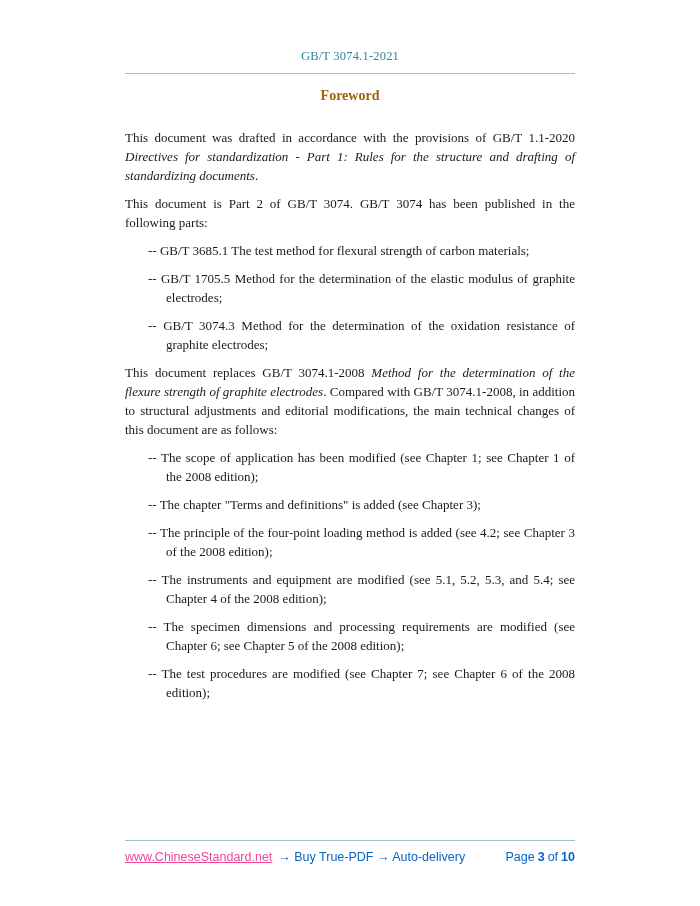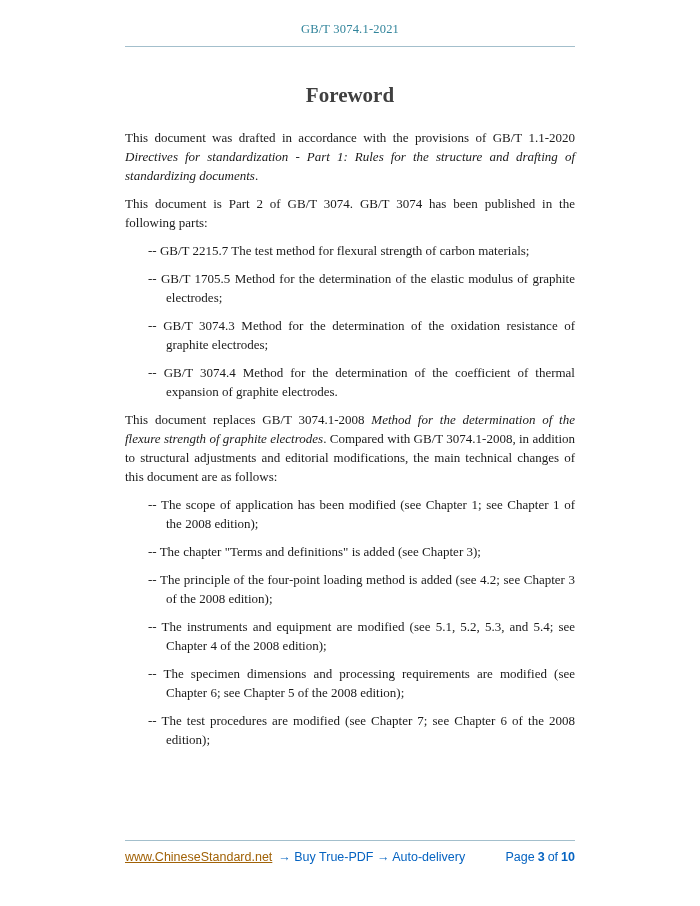--- a/index.html
+++ b/index.html
@@ -14,45 +14,45 @@
     width: 700px; height: 906px;
     background: #ffffff;
     overflow: hidden;
   }
   
   .header {
     position: absolute;
     top: 0; left: 125px; width: 450px;
   }
   .doc-number {
-    padding-top: 22px;
+    padding-top: 49px;
     text-align: center;
     font-size: 12.5px;
     color: #31849b;
     letter-spacing: 0.2px;
   }
   .rule {
     border: none;
     border-top: 1px solid #a3bfcc;
     height: 0;
   }
   .header .rule { margin-top: 9px; }
   
   .content {
     position: absolute;
     top: 84px; left: 125px; width: 450px;
     font-size: 13px;
     line-height: 19px;
   }
   .section-title {
     text-align: center;
-    font-size: 21px;
+    font-size: 14px;
     font-weight: bold;
     margin: 2px 0 23px 0;
-    color: #404040;
+    color: #a16207;
   }
   .para {
     text-align: justify;
     margin-bottom: 9px;
   }
   .para:last-child { margin-bottom: 0; }
   .italic { font-style: italic; }
   .list-item {
     text-align: justify;
     margin: 0 0 9px 23px;
@@ -68,21 +68,21 @@
   .footer .rule { margin-bottom: 9px; }
   .footer-row {
     display: flex;
     justify-content: space-between;
     align-items: baseline;
     font-size: 12.5px;
     color: #0563c1;
   }
   .footer-left { white-space: nowrap; }
   .site-link {
-    color: #a16207;
+    color: #ec4899;
     text-decoration: underline;
     cursor: pointer;
   }
   .tagline { margin-left: 6px; }
   .footer-right { white-space: nowrap; }
   .footer-right .pg-num { font-weight: bold; }
   .footer-right span { margin-left: 3px; }
   .footer-right span:first-child { margin-left: 12px; }
 </style>
 </head>
@@ -96,24 +96,23 @@
   </div>
 
   <div class="content">
     <h1 class="section-title">Foreword</h1>
 
     <p class="para"><span>This document was drafted in accordance with the provisions of GB/T 1.1-2020 </span><span class="italic">Directives for standardization - Part 1: Rules for the structure and drafting of standardizing documents</span><span>.</span></p>
 
     <p class="para">This document is Part 2 of GB/T 3074. GB/T 3074 has been published in the following parts:</p>
 
     <div class="list">
-      <p class="list-item">-- GB/T 2215.7 The test method for flexural strength of carbon materials;</p>
+      <p class="list-item">-- GB/T 3685.1 The test method for flexural strength of carbon materials;</p>
       <p class="list-item">-- GB/T 1705.5 Method for the determination of the elastic modulus of graphite electrodes;</p>
       <p class="list-item">-- GB/T 3074.3 Method for the determination of the oxidation resistance of graphite electrodes;</p>
-      <p class="list-item">-- GB/T 3074.4 Method for the determination of the coefficient of thermal expansion of graphite electrodes.</p>
     </div>
 
     <p class="para"><span>This document replaces GB/T 3074.1-2008 </span><span class="italic">Method for the determination of the flexure strength of graphite electrodes</span><span>. Compared with GB/T 3074.1-2008, in addition to structural adjustments and editorial modifications, the main technical changes of this document are as follows:</span></p>
 
     <div class="list">
       <p class="list-item">-- The scope of application has been modified (see Chapter 1; see Chapter 1 of the 2008 edition);</p>
       <p class="list-item">-- The chapter "Terms and definitions" is added (see Chapter 3);</p>
       <p class="list-item">-- The principle of the four-point loading method is added (see 4.2; see Chapter 3 of the 2008 edition);</p>
       <p class="list-item">-- The instruments and equipment are modified (see 5.1, 5.2, 5.3, and 5.4; see Chapter 4 of the 2008 edition);</p>
       <p class="list-item">-- The specimen dimensions and processing requirements are modified (see Chapter 6; see Chapter 5 of the 2008 edition);</p>

